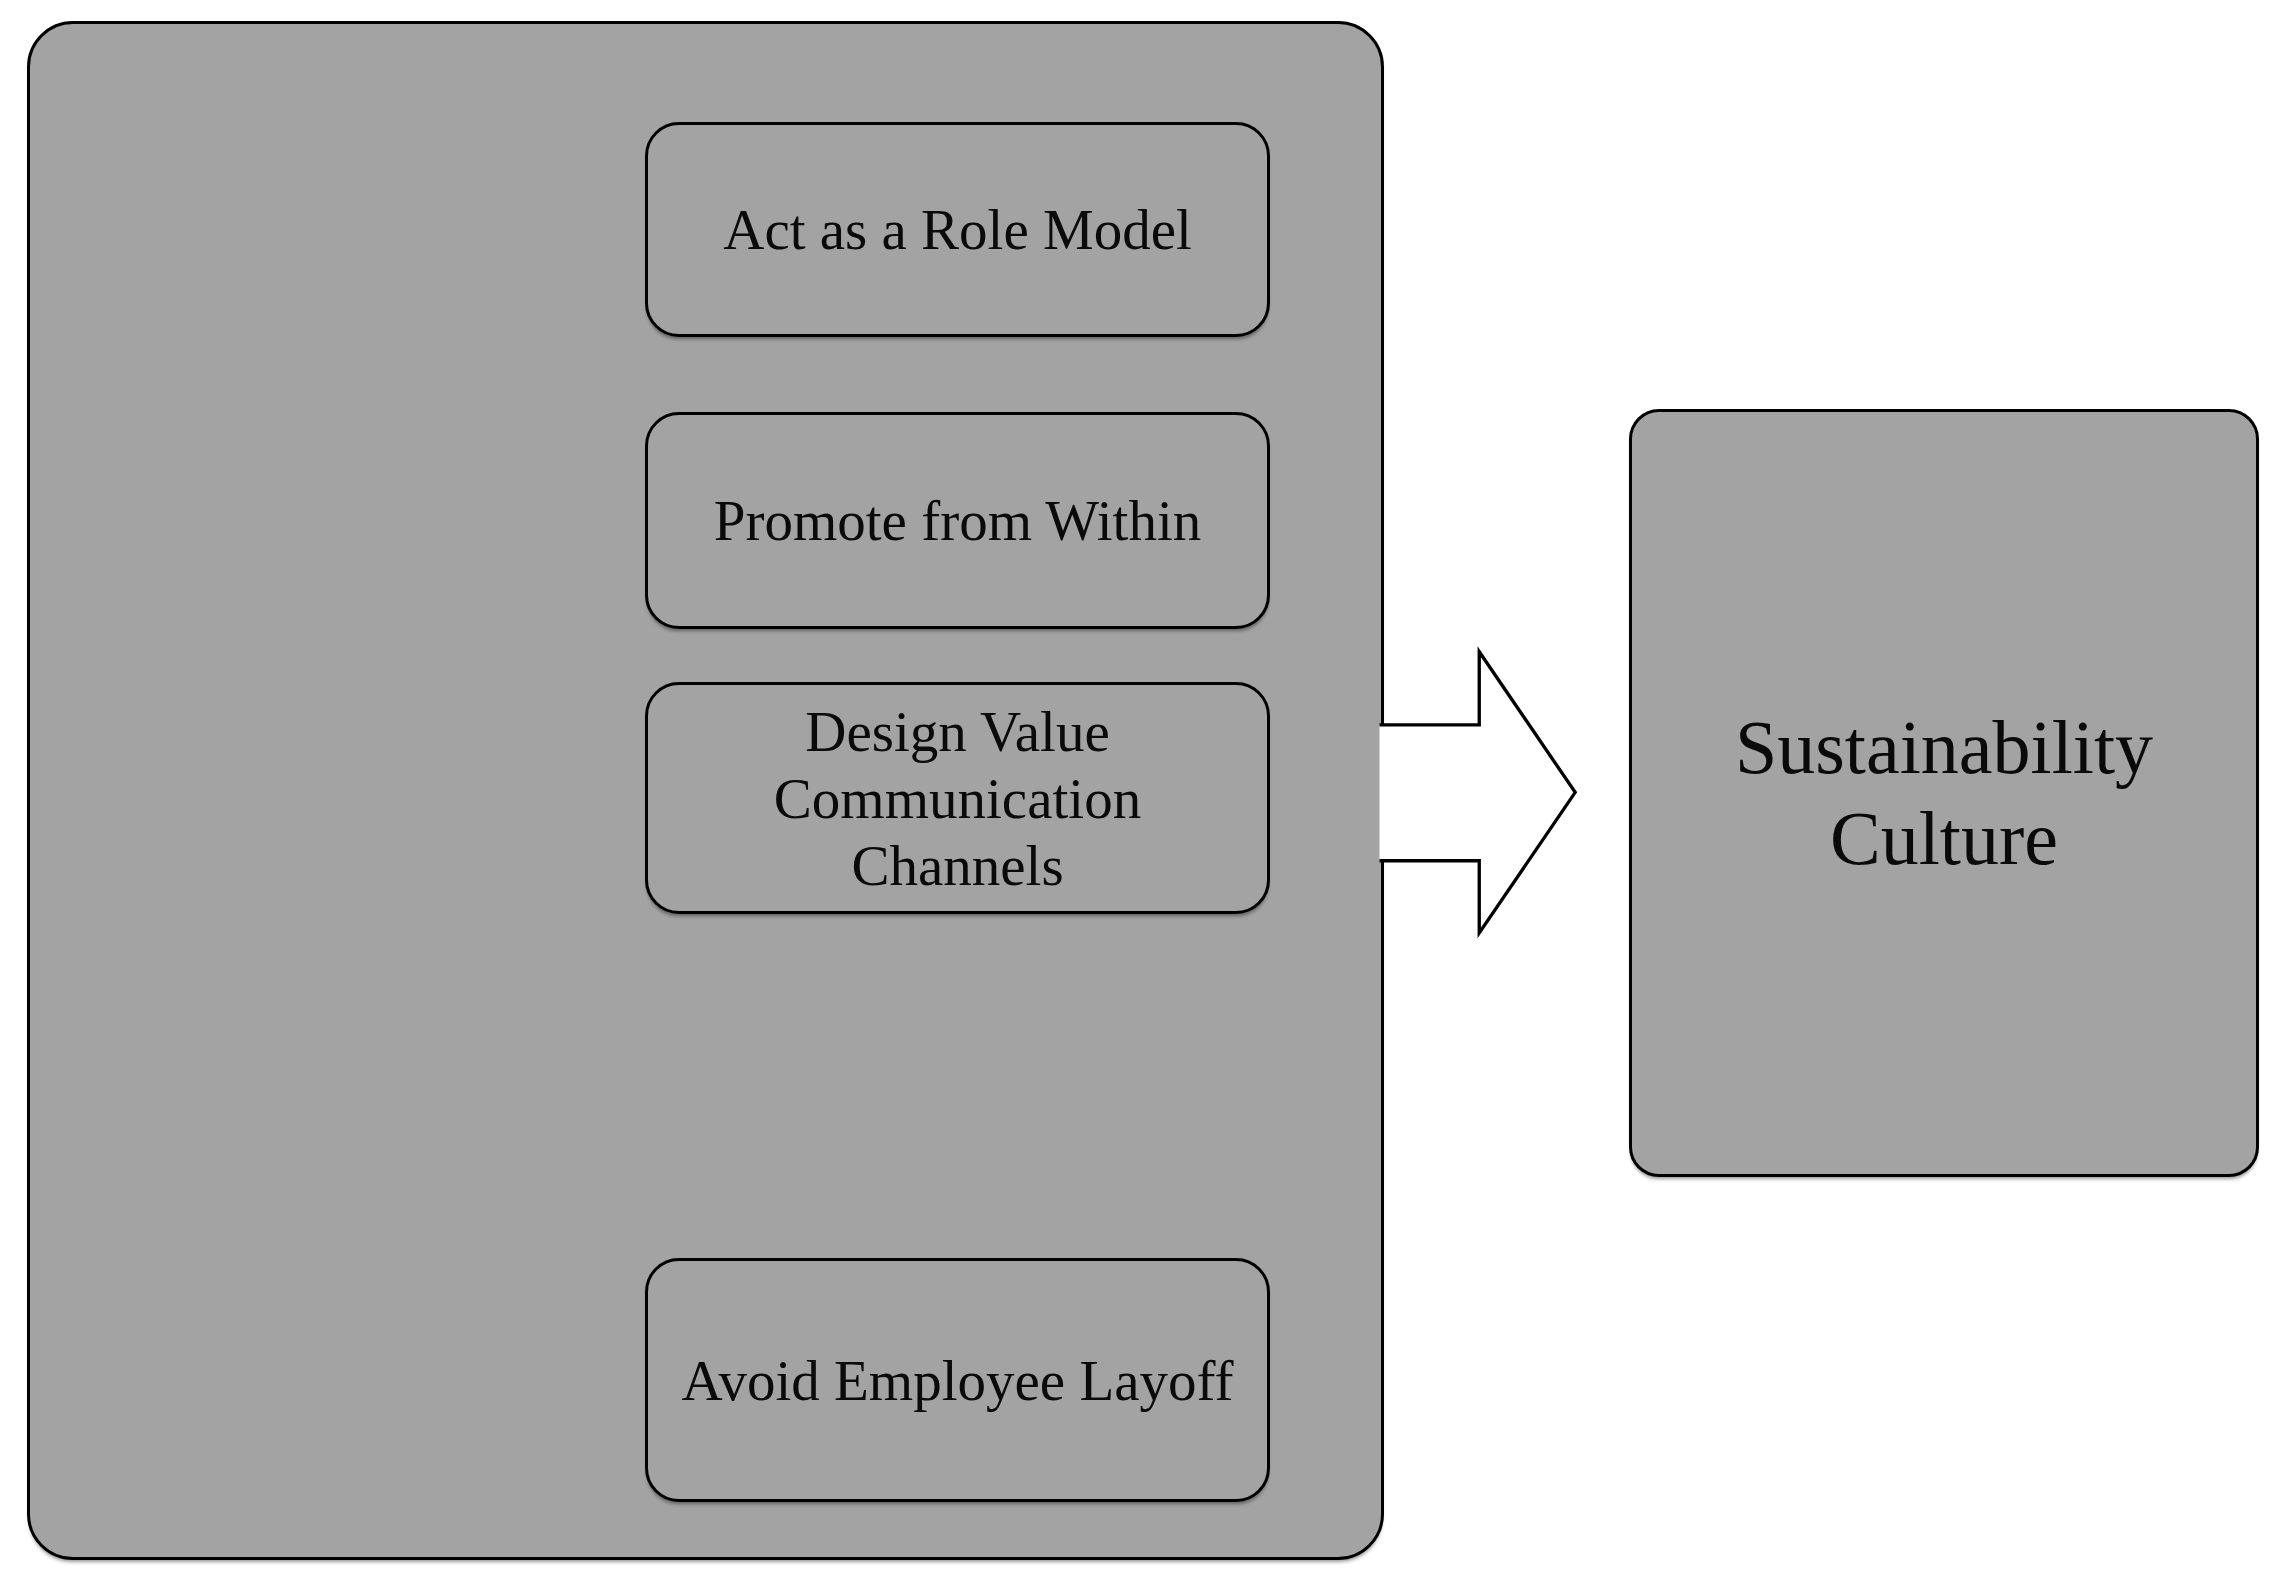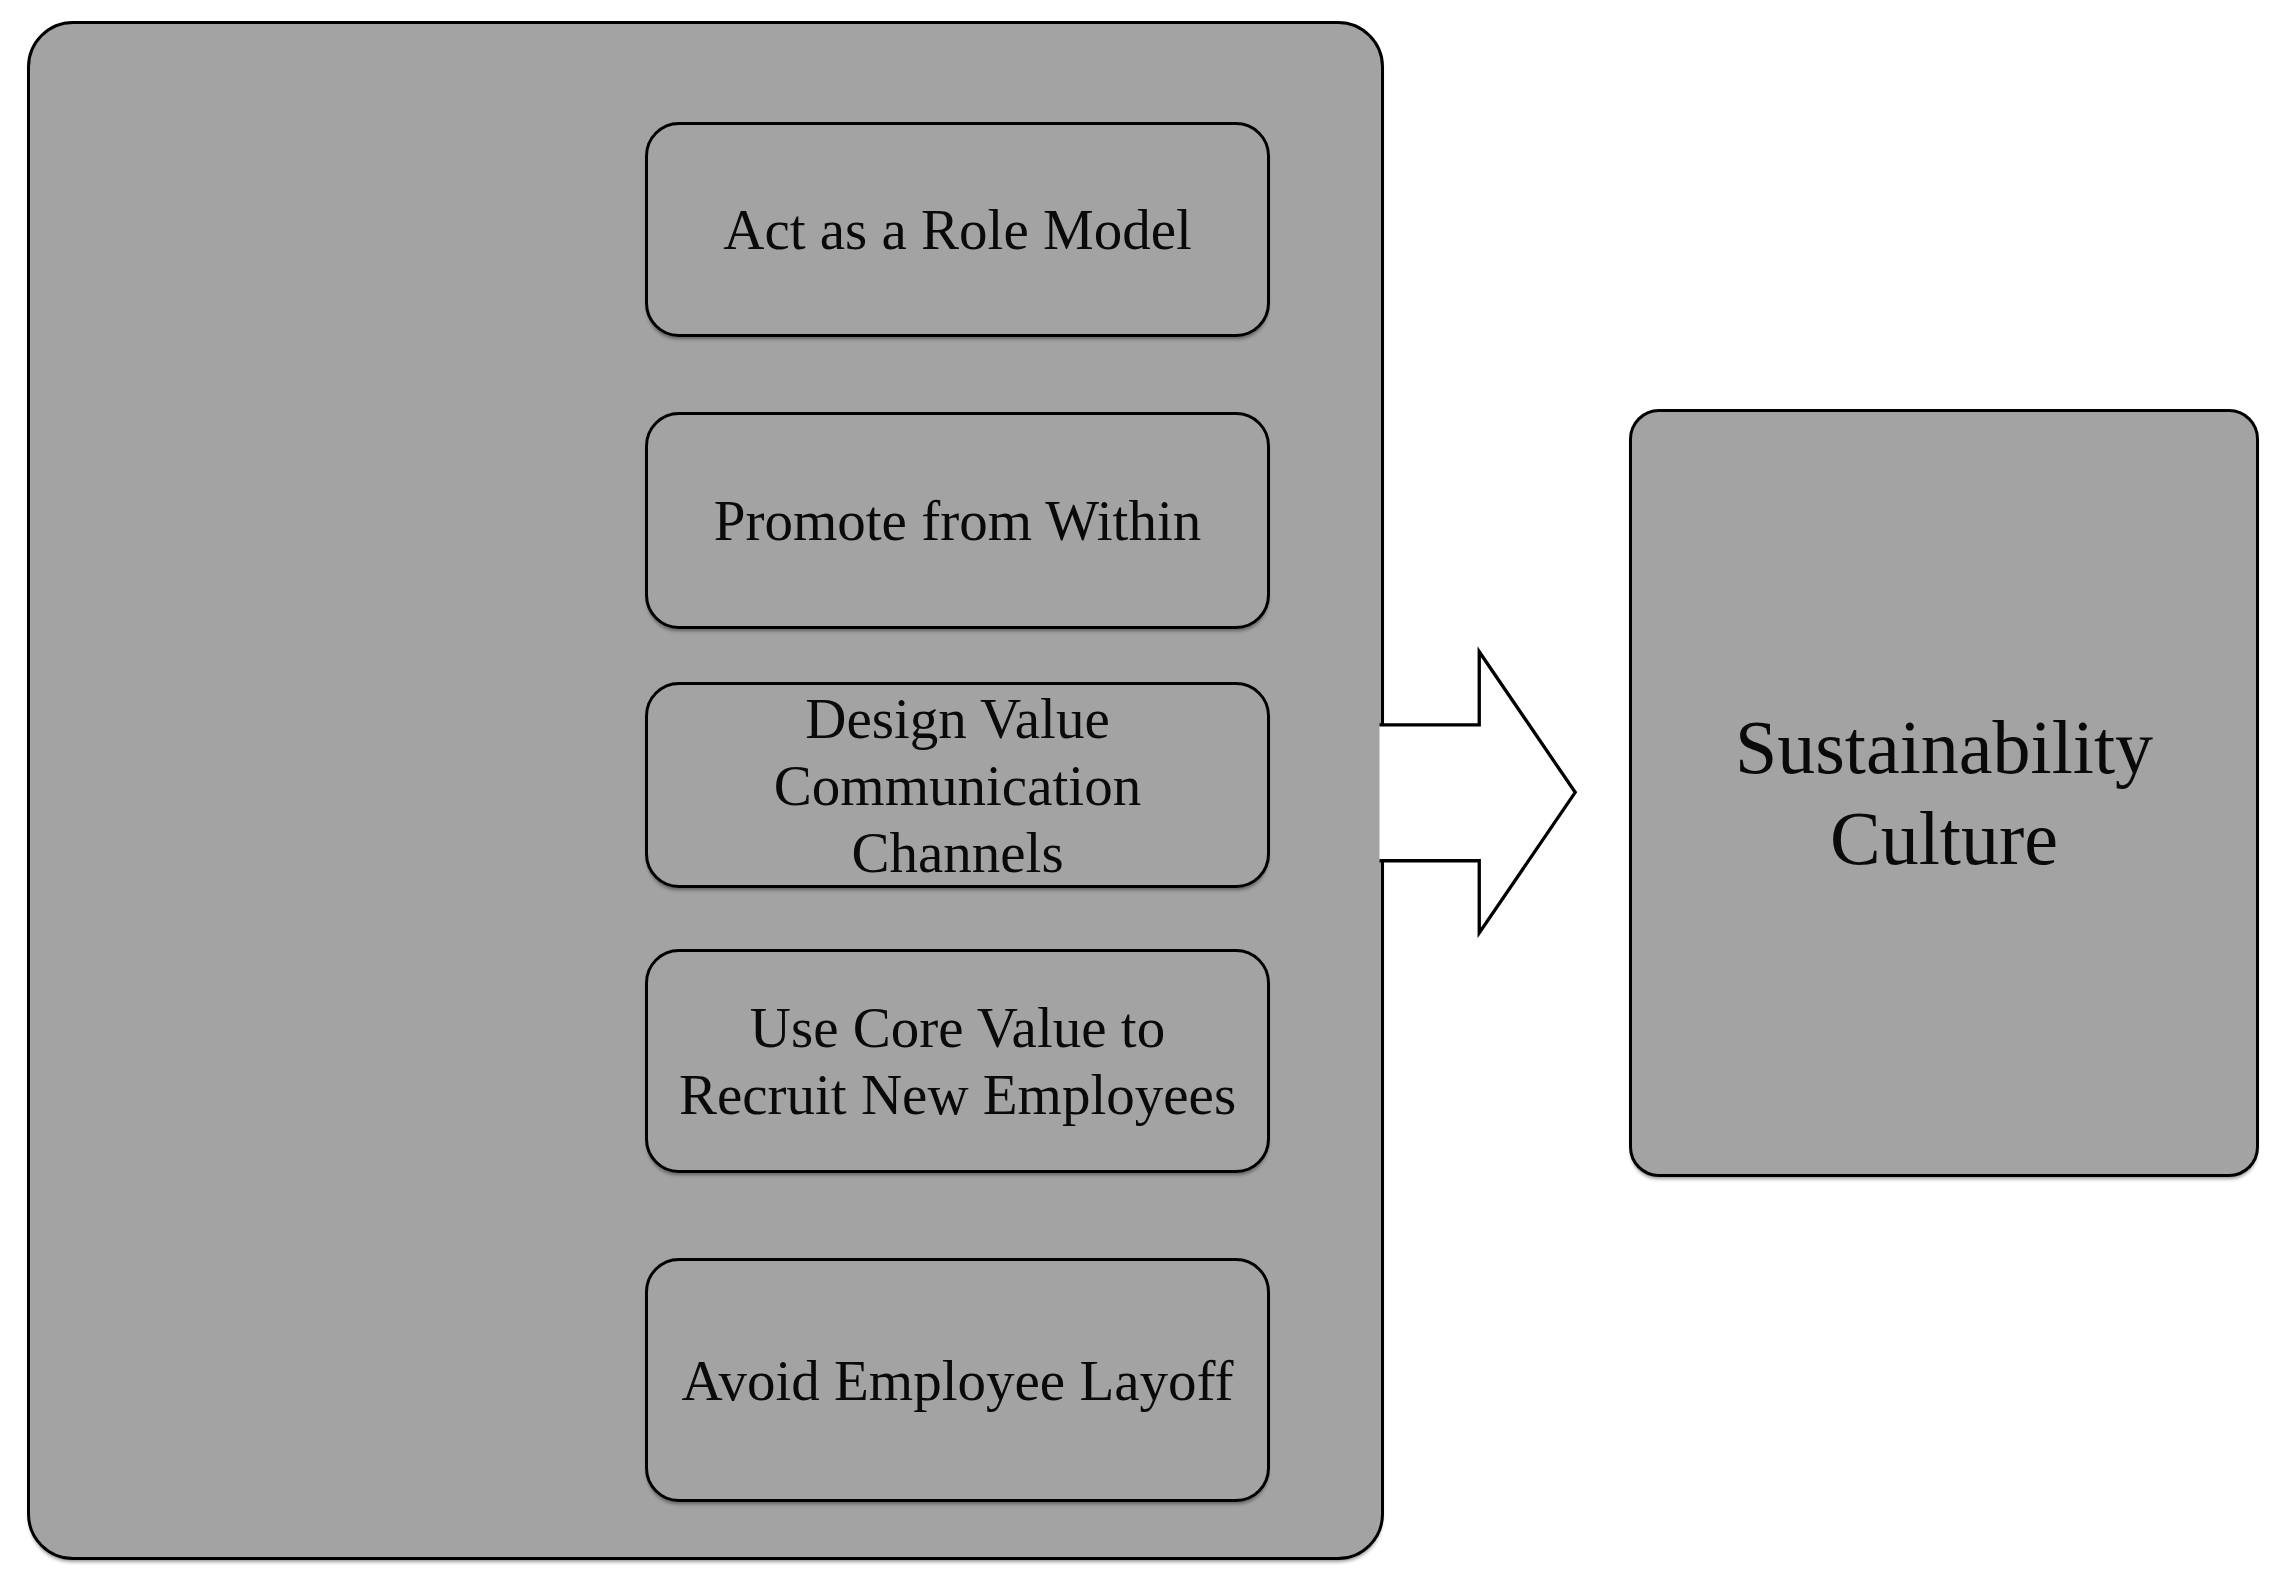--- a/index.html
+++ b/index.html
@@ -40,21 +40,21 @@
     z-index: 2;
   }
   .practice {
     left: 645px;
     width: 625px;
     border-radius: 34px;
     z-index: 2;
   }
   .p1 { top: 122px;  height: 215px; }
   .p2 { top: 412px;  height: 217px; }
-  .p3 { top: 682px;  height: 206px; }
+  .p3 { top: 682px;  height: 232px; }
   .p4 { top: 949px;  height: 224px; }
   .p5 { top: 1258px; height: 244px; }
   .outcome {
     left: 1629px; top: 409px;
     width: 630px; height: 768px;
     border-radius: 30px;
     z-index: 2;
   }
   .label {
     white-space: pre-line;
@@ -91,24 +91,20 @@
   <div class="box practice p2">
     <span class="label">Promote from Within</span>
   </div>
 
   <div class="box practice p3">
     <span class="label">Design Value
 Communication
 Channels</span>
   </div>
 
-  <div class="box practice p4">
-    <span class="label">Use Core Value to
-Recruit New Employees</span>
-  </div>
 
   <div class="box practice p5">
     <span class="label">Avoid Employee Layoff</span>
   </div>
 
   <svg class="arrow-svg" viewBox="1440 660 240 340" xmlns="http://www.w3.org/2000/svg">
     <path d="M 1450 762 L 1555 762 L 1555 685 L 1656 833 L 1555 981 L 1555 905 L 1450 905" fill="#ffffff" stroke="#000000" stroke-width="3.5" stroke-linejoin="miter"></path>
   </svg>
 
   <div class="box outcome">

